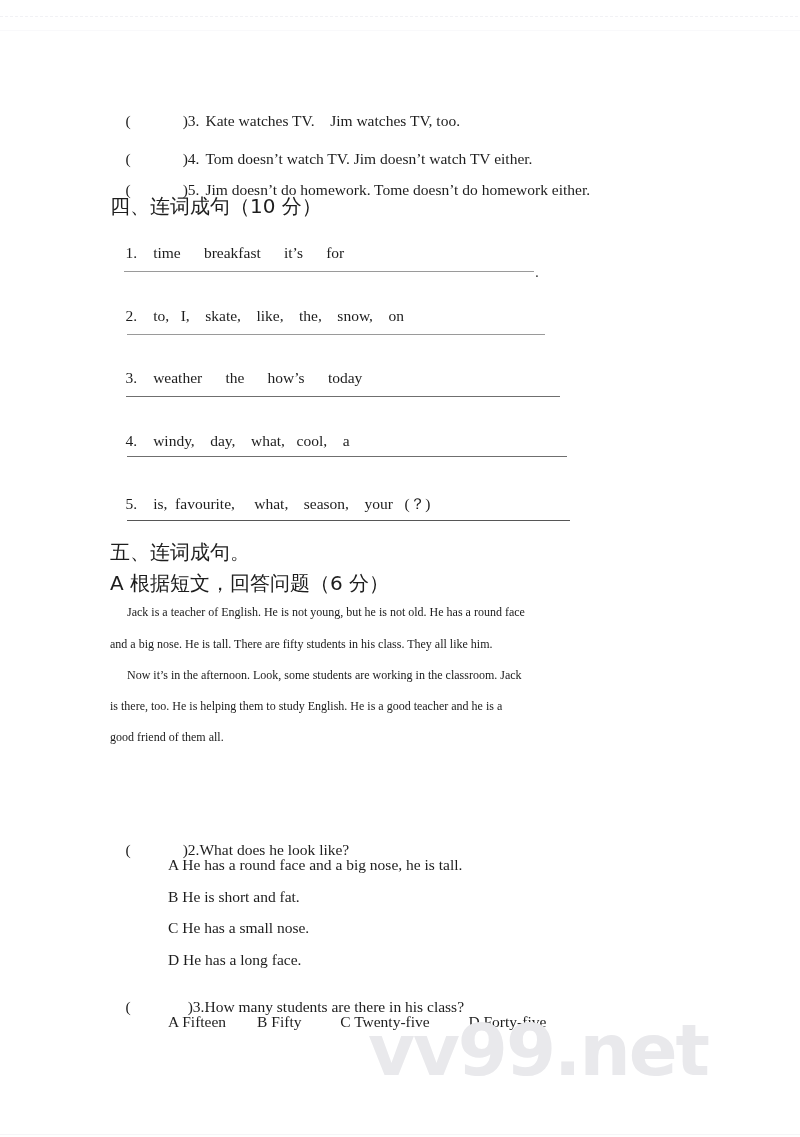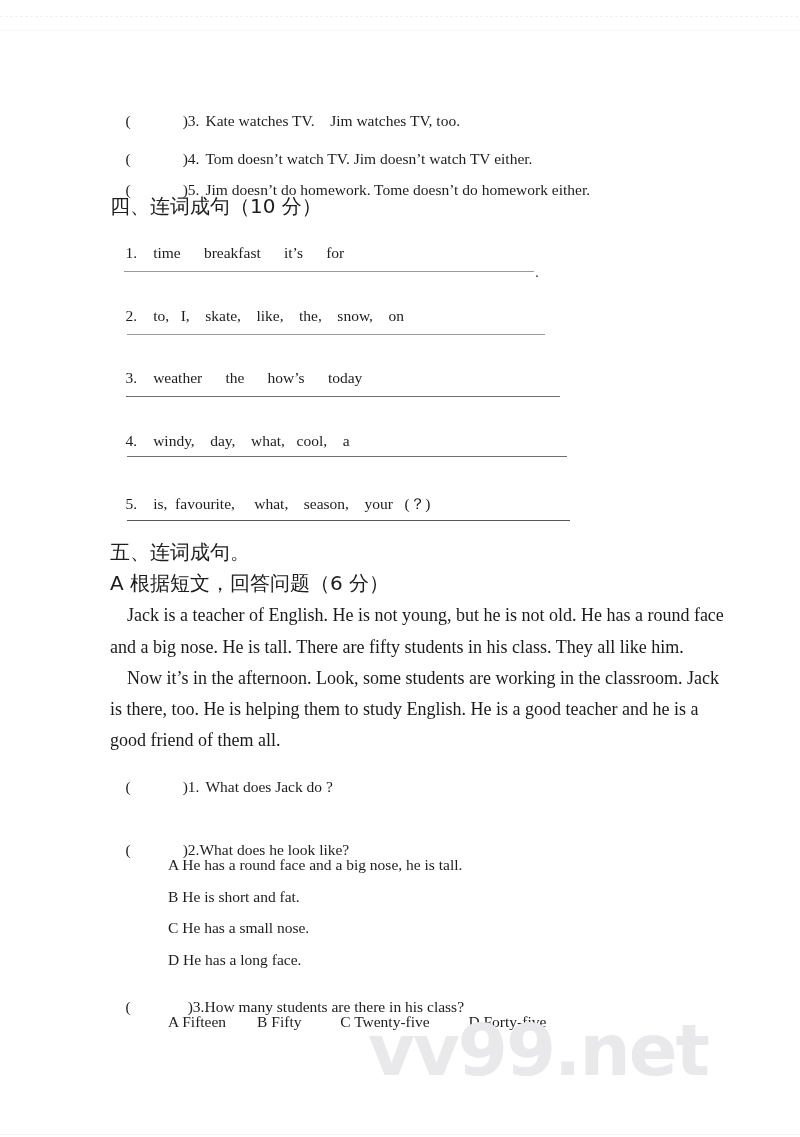--- a/index.html
+++ b/index.html
@@ -71,21 +71,21 @@
     position: absolute;
     font-size: 15.5px;
     line-height: 1;
     color: #3a3a3a;
   }
 
   
   .para-line {
     position: absolute;
     white-space: pre;
-    font-size: 18px;
+    font-size: 12px;
     line-height: 1;
   }
 
   
   .watermark {
     position: absolute;
     left: 368px;
     top: 1008px;
     font-family: "DejaVu Sans", "Liberation Sans", sans-serif;
     font-weight: bold;
@@ -149,23 +149,20 @@
   <div class="row cn" style="left:110px; top:536px;">五、连词成句。</div>
 
   <div class="row cn" style="left:110px; top:567px;">A 根据短文，回答问题（6 分）</div>
 
   <div class="para-line" style="left:127px; top:600px;">Jack is a teacher of English. He is not young, but he is not old. He has a round face</div>
   <div class="para-line" style="left:127px; top:663px;">Now it’s in the afternoon. Look, some students are working in the classroom. Jack</div>
   <div class="para-line" style="left:110px; top:632px;">and a big nose. He is tall. There are fifty students in his class. They all like him.</div>
   <div class="para-line" style="left:110px; top:694px;text-align:center;">is there, too. He is helping them to study English. He is a good teacher and he is a</div>
   <div class="para-line" style="left:110px; top:725px;">good friend of them all.</div>
 
-  <div class="row" style="left:110px; top:757px;">
-    <span>(</span><span class="paren-gap" style="width:52px;"></span><span>)</span><span>1.</span><span style="display:inline-block;width:6px;"></span><span>What does Jack do ?</span>
-  </div>
 
   <div class="row" style="left:110px; top:820px;">
     <span>(</span><span class="paren-gap" style="width:52px;"></span><span>)</span><span>2.</span><span>What does he look like?</span>
   </div>
   <div class="row" style="left:168px; top:851px;">A He has a round face and a big nose, he is tall.</div>
   <div class="row" style="left:168px; top:883px;">B He is short and fat.</div>
   <div class="row" style="left:168px; top:914px;">C He has a small nose.</div>
   <div class="row" style="left:168px; top:946px;">D He has a long face.</div>
 
   <div class="row" style="left:110px; top:977px;">

